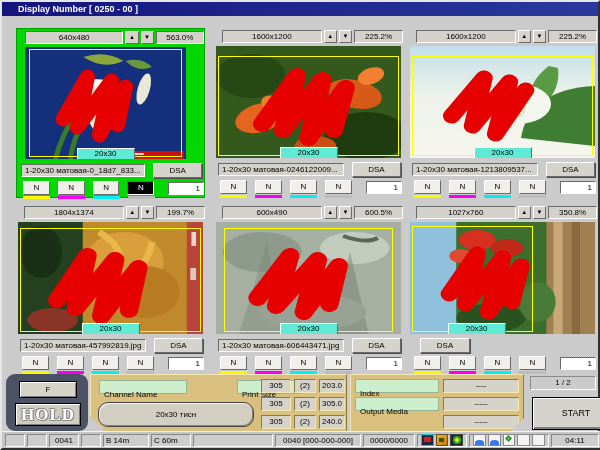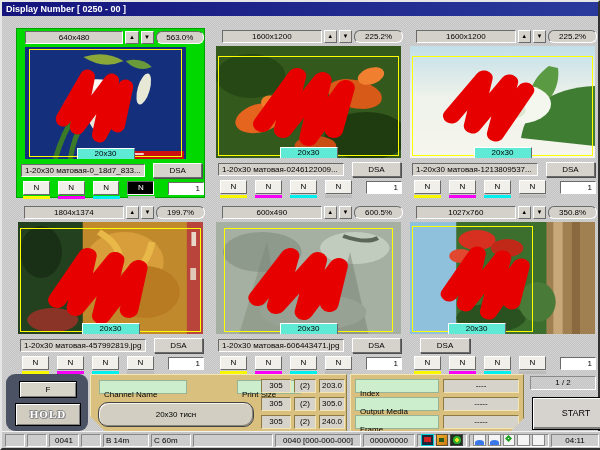--- a/index.html
+++ b/index.html
@@ -2,37 +2,37 @@
 <html><head>
 <meta charset="utf-8">
 <style>
   * { margin:0; padding:0; box-sizing:border-box; }
   html,body { width:600px; height:450px; overflow:hidden; }
   body { font-family:"Liberation Sans", sans-serif; font-size:8px; color:#000; }
   .window { width:600px; height:450px; border:2px solid; border-color:#e6e6e6 #303030 #303030 #e6e6e6; background:#c8c8c8; position:relative; }
 
   .titlebar { height:14px; background:linear-gradient(90deg,#14147c,#2a3a9c); color:#fff; display:flex; align-items:center; font-weight:bold; font-size:9px; }
   .titlebar .app { margin-left:6px; width:76px; }
-  .titlebar .num { margin-left:4px; }
+  .titlebar .num { margin-left:16px; }
 
   .main { position:relative; width:596px; height:419px;
     background-color:#cbcbcb;
     background-image:conic-gradient(#c3c3c3 25%, #d3d3d3 0 50%, #c3c3c3 0 75%, #d3d3d3 0);
     background-size:2px 2px; }
 
   .panel { position:absolute; width:189px; height:170px; }
   .panel.selected { background:#00d800; border:1px solid #00a000; }
 
   .bev-out { border:1px solid; border-color:#ffffff #6a6a6a #6a6a6a #ffffff; }
   .bev-in  { border:1px solid; border-color:#6a6a6a #ffffff #ffffff #6a6a6a; }
 
   .phead { display:flex; gap:2px; padding:2px 0 0 8px; align-items:center; }
   .resbox { width:106px; height:13px; background:#d4d1ca; text-align:center; line-height:11px; }
   .arrow { width:14px; height:13px; background:#d6d3cc; font-size:6px; line-height:11px; text-align:center; padding:0; cursor:default; }
-  .zoombox { width:52px; height:13px; background:#d4d1ca; text-align:center; line-height:11px;border-radius:6px; }
+  .zoombox { width:52px; height:13px; background:#d4d1ca; text-align:center; line-height:11px; }
 
   .imgarea { position:relative; height:112px; margin:3px 2px 0 2px; overflow:hidden; background:#888; }
   .imgarea svg { position:absolute; inset:0; width:100%; height:100%; }
   .cropframe { position:absolute; border:1px solid #ffff00; pointer-events:none; }
   .sizelabel { position:absolute; bottom:-1px; left:50%; transform:translateX(-50%); width:58px; height:12px;
     background:#5eead4; border:1px solid; border-color:#fff #6a6a6a #6a6a6a #fff; text-align:center; line-height:10px; z-index:3; }
 
   .frow { display:flex; margin:4px 2px 0 4px; align-items:center; }
   .fname { width:128px; height:13px; background:#d4d1ca; line-height:11px; padding-left:3px; white-space:nowrap; overflow:hidden; }
   .dsa { width:50px; height:15px; background:#d6d3cc; margin-left:8px; text-align:center; line-height:13px; box-shadow:1px 1px 0 #505050; }
@@ -44,21 +44,21 @@
   .cbars { display:flex; margin:1px 0 0 6px; }
   .cbars i { width:27px; height:3px; margin-right:8px; }
   .bar-y { background:#f8f800; } .bar-m { background:#f800f8; } .bar-c { background:#00f0f0; } .bar-k { background:#bcbcbc; }
 
   
   .hold-group { position:absolute; left:4px; top:358px; width:82px; height:57px; background:#4a5264; border-radius:9px; }
   .f-btn { position:absolute; left:13px; top:7px; width:58px; height:17px; background:#d6d3c8; border:1px solid #000;
     box-shadow:inset 1px 1px 0 #fff, inset -1px -1px 0 #808080; text-align:center; line-height:15px; }
   .hold-btn { position:absolute; left:9px; top:29px; width:66px; height:23px; background:#d0ccc0; border:1px solid #000;
     box-shadow:inset 1px 1px 0 #fff, inset -1px -1px 0 #808080; text-align:center; line-height:21px;
-    font-family:"Liberation Serif", serif; font-weight:bold; font-size:11px; letter-spacing:1px; color:#fff;
+    font-family:"Liberation Serif", serif; font-weight:bold; font-size:17px; letter-spacing:1px; color:#fff;
     text-shadow:1px 0 #8a8a8a,-1px 0 #8a8a8a,0 1px #8a8a8a,0 -1px #8a8a8a,1px 1px #8a8a8a,-1px -1px #8a8a8a; }
 
   .tanpanel { position:absolute; background:#d9c07e; border:1px solid; border-color:#f4e6b4 #8c7a42 #8c7a42 #f4e6b4; }
   .tan-center { left:88px; top:358px; width:257px; height:58px;
     clip-path:polygon(0 0,100% 0,100% 100%,16px 100%,0 calc(100% - 16px)); }
   .tan-right { left:348px; top:358px; width:174px; height:58px;
     clip-path:polygon(0 0,100% 0,100% calc(100% - 14px),calc(100% - 14px) 100%,0 100%); }
   .glabel { position:absolute; background:#cdeecd; border:1px solid #96b496; text-align:left; padding:9px 0 0 4px; height:14px; }
   .vbox { position:absolute; height:14px; background:#d6d3ca; border:1px solid; border-color:#8c7a42 #f4e6b4 #f4e6b4 #8c7a42; text-align:center; line-height:12px; }
   .chan-btn { position:absolute; left:7px; top:27px; width:156px; height:25px; background:#d2cfc2; border:1px solid #444;
@@ -368,21 +368,20 @@
       <div class="vbox" style="left:170px;top:40px;width:30px;">305</div>
       <div class="vbox" style="left:203px;top:40px;width:22px;">(2)</div>
       <div class="vbox" style="left:228px;top:40px;width:26px;">240.0</div>
     </div>
 
     <div class="tanpanel tan-right">
       <div class="glabel" style="left:4px;top:4px;width:84px;">Index</div>
       <div class="vbox" style="left:92px;top:4px;width:76px;">----</div>
       <div class="glabel" style="left:4px;top:22px;width:84px;">Output Media</div>
       <div class="vbox" style="left:92px;top:22px;width:76px;">-----</div>
-      <div class="glabel" style="left:4px;top:40px;width:84px;">Frame</div>
       <div class="vbox" style="left:92px;top:40px;width:76px;">-----</div>
     </div>
 
     <div class="pageind">1 / 2</div>
     <div class="start-btn">START</div>
   </div>
 
   <div class="statusbar">
     <div class="scell" style="width:20px;"></div>
     <div class="scell" style="width:20px;"></div>

